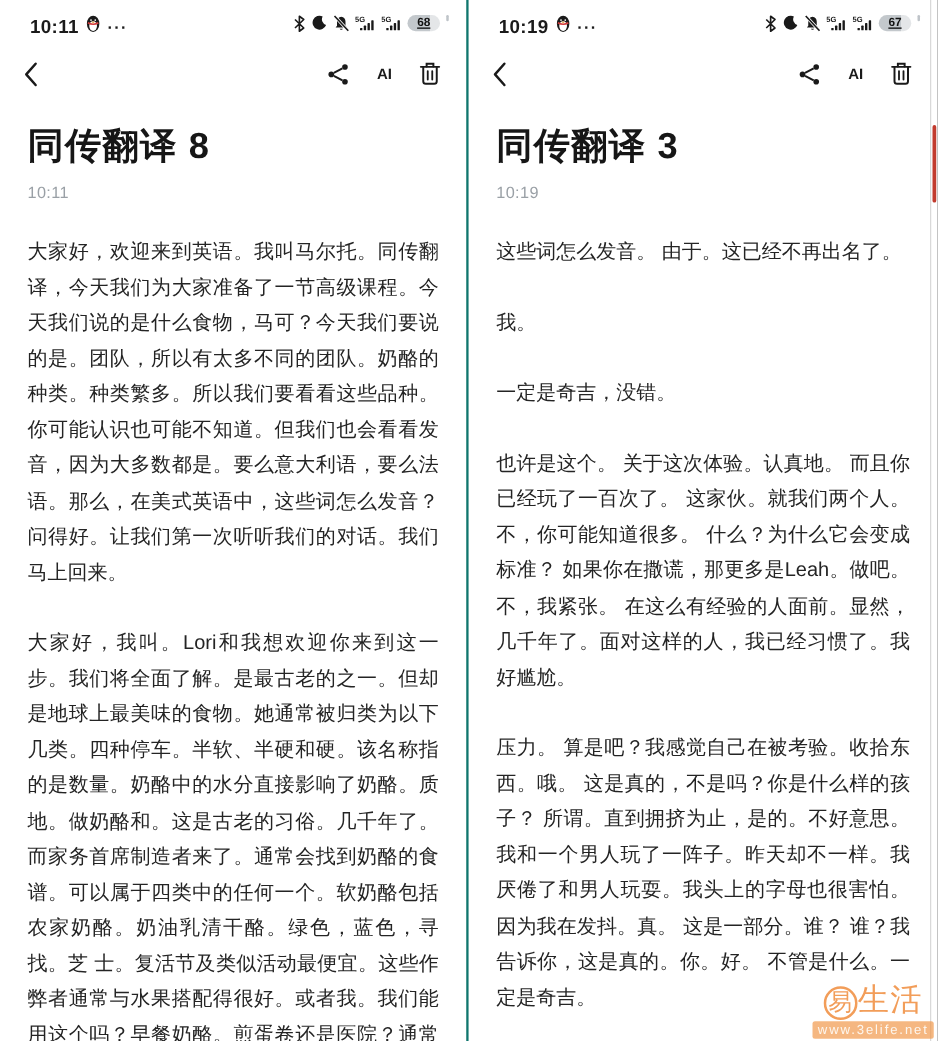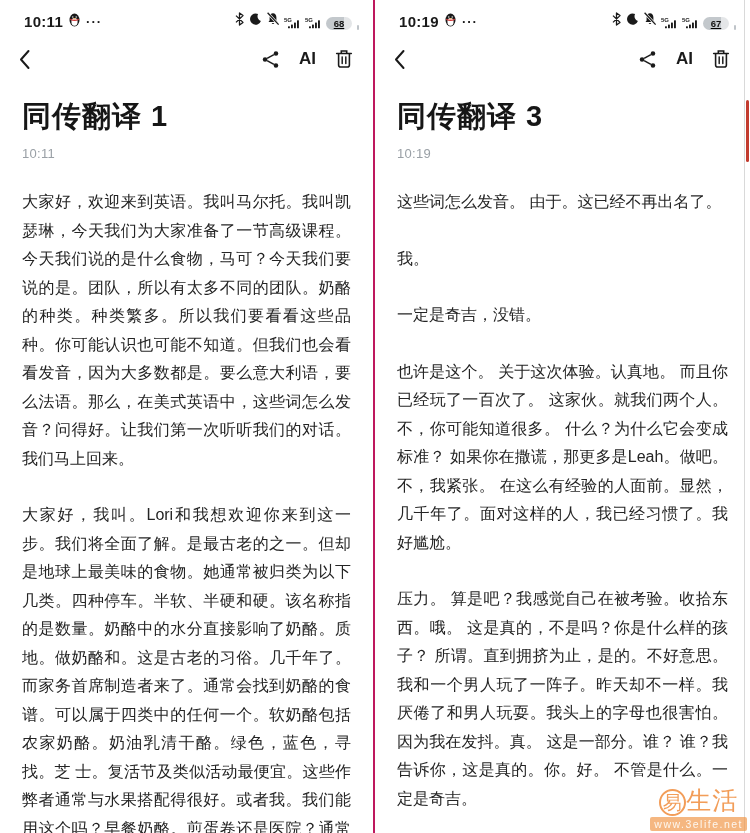--- a/index.html
+++ b/index.html
@@ -1,37 +1,37 @@
 <!DOCTYPE html>
 <html lang="zh"><head>
 <meta charset="utf-8">
 <style>
   * { margin:0; padding:0; box-sizing:border-box; }
   html,body { background:#888; }
   body { font-family:"Liberation Sans","DejaVu Sans",sans-serif; }
   #stage { position:relative; width:750px; height:833px; background:#ffffff; overflow:hidden; }
   .screens { display:flex; width:750px; height:833px; }
   .panel { position:relative; width:375px; height:833px; background:#fff; overflow:hidden; }
-  .panel.left { border-right:2px solid #be185d; }
+  .panel.left { border-right:2px solid #0f766e; }
 
   
   .statusbar { height:36px; padding:6px 14px 0 24px; display:flex; align-items:center; justify-content:space-between; }
   .status-left { display:flex; align-items:center; gap:5px; }
   .status-time { font-size:15px; font-weight:600; color:#1a1a1a; letter-spacing:.3px; }
   .status-dots { font-size:13px; font-weight:700; color:#1a1a1a; letter-spacing:1px; }
-  .status-right { display:flex; align-items:flex-end; gap:4px;text-decoration:underline; }
+  .status-right { display:flex; align-items:flex-start; gap:4px;text-decoration:underline; }
   .sig { position:relative; width:17px; height:14px; }
   .battery { width:26px; height:13px; border-radius:7px; background:linear-gradient(to right,#c3c8cc 68%,#e4e6e8 68%); display:flex; align-items:center; justify-content:center; font-size:9.5px; font-weight:700; color:#111; }
   .battery-cap { width:2px; height:5px; background:#bfc4c9; border-radius:1px; margin-left:1px; }
 
   
   .navbar { height:46px; padding:0 20px 0 18px; display:flex; align-items:center; }
   .nav-spacer { flex:1; }
   .nav-actions { display:flex; align-items:center; gap:15px; }
-  .ai-box { width:25px; height:20px; border:1.7px solid #1a1a1a; border-radius:4.5px; display:flex; align-items:center; justify-content:center; font-size:17px; font-weight:700; color:#1a1a1a; }
+  .ai-box { width:25px; height:20px; border:1.7px solid #1a1a1a; border-radius:4.5px; display:flex; align-items:center; justify-content:center; font-size:12px; font-weight:700; color:#1a1a1a; }
   .icon-btn { display:flex; align-items:center; justify-content:center; cursor:pointer; background:none; border:none; padding:0; }
 
   
   .note-title { margin:15px 22px 0; font-size:29px; font-weight:600; color:#161616; letter-spacing:1px; }
   .note-timestamp { margin:9px 22px 0; font-size:13px; color:#9aa0a6; letter-spacing:.3px; }
   .note-body { margin:27px 22px 0; color:#242424; font-size:16px; line-height:28.5px; text-align:justify; }
   .note-body p { margin:0 0 28px; }
 
   
   .edge-line { position:absolute; left:744px; top:0; width:1px; height:833px; background:#d9d9d9; }
@@ -130,24 +130,24 @@
                 <line x1="1.5" y1="3.6" x2="14.5" y2="3.6" stroke="#1a1a1a" stroke-width="1.4" stroke-linecap="round"></line>
                 <path d="M5.6 3.4 L5.6 1.4 L10.4 1.4 L10.4 3.4" stroke="#1a1a1a" stroke-width="1.4" fill="none" stroke-linecap="round"></path>
                 <path d="M3.2 3.8 L3.2 13.8 Q3.2 15.6 5 15.6 L11 15.6 Q12.8 15.6 12.8 13.8 L12.8 3.8" stroke="#1a1a1a" stroke-width="1.4" fill="none" stroke-linecap="round"></path>
                 <line x1="6.4" y1="6.6" x2="6.4" y2="12.6" stroke="#1a1a1a" stroke-width="1.3" stroke-linecap="round"></line>
                 <line x1="9.6" y1="6.6" x2="9.6" y2="12.6" stroke="#1a1a1a" stroke-width="1.3" stroke-linecap="round"></line>
               </svg>
           </button>
         </div>
       </div>
 
-      <h1 class="note-title">同传翻译 1</h1>
+      <h1 class="note-title">同传翻译 8</h1>
       <div class="note-timestamp">10:11</div>
       <div class="note-body">
-        <p>大家好，欢迎来到英语。我叫马尔托。我叫凯瑟琳，今天我们为大家准备了一节高级课程。今天我们说的是什么食物，马可？今天我们要说的是。团队，所以有太多不同的团队。奶酪的种类。种类繁多。所以我们要看看这些品种。你可能认识也可能不知道。但我们也会看看发音，因为大多数都是。要么意大利语，要么法语。那么，在美式英语中，这些词怎么发音？问得好。让我们第一次听听我们的对话。我们马上回来。</p>
+        <p>大家好，欢迎来到英语。我叫马尔托。同传翻译，今天我们为大家准备了一节高级课程。今天我们说的是什么食物，马可？今天我们要说的是。团队，所以有太多不同的团队。奶酪的种类。种类繁多。所以我们要看看这些品种。你可能认识也可能不知道。但我们也会看看发音，因为大多数都是。要么意大利语，要么法语。那么，在美式英语中，这些词怎么发音？问得好。让我们第一次听听我们的对话。我们马上回来。</p>
         <p>大家好，我叫。Lori和我想欢迎你来到这一步。我们将全面了解。是最古老的之一。但却是地球上最美味的食物。她通常被归类为以下几类。四种停车。半软、半硬和硬。该名称指的是数量。奶酪中的水分直接影响了奶酪。质地。做奶酪和。这是古老的习俗。几千年了。而家务首席制造者来了。通常会找到奶酪的食谱。可以属于四类中的任何一个。软奶酪包括农家奶酪。奶油乳清干酪。绿色，蓝色，寻找。芝 士。复活节及类似活动最便宜。这些作弊者通常与水果搭配得很好。或者我。我们能用这个吗？早餐奶酪。煎蛋卷还是医院？通常都是轻微的。味道丰富，水分含量很高。美国人坚守。芝士和类似的奶酪都出现在中国酱里。类别。味道更浓烈，涵盖广泛用途。请联系科比A品牌的神户和蒙特利杰克。是最受欢迎的之一。这使得科尔比奶酪的辛辣风味与较温和的杰克奶酪结合，也比用科尔比奶酪更容易融化。烤奶酪三明治通常使用美国奶酪和</p>
       </div>
     </section>
 
     <section class="panel right">
       <div class="statusbar">
         <div class="status-left">
           <span class="status-time">10:19</span>
           <span>
             <svg width="13" height="15" viewBox="0 0 13 15">

